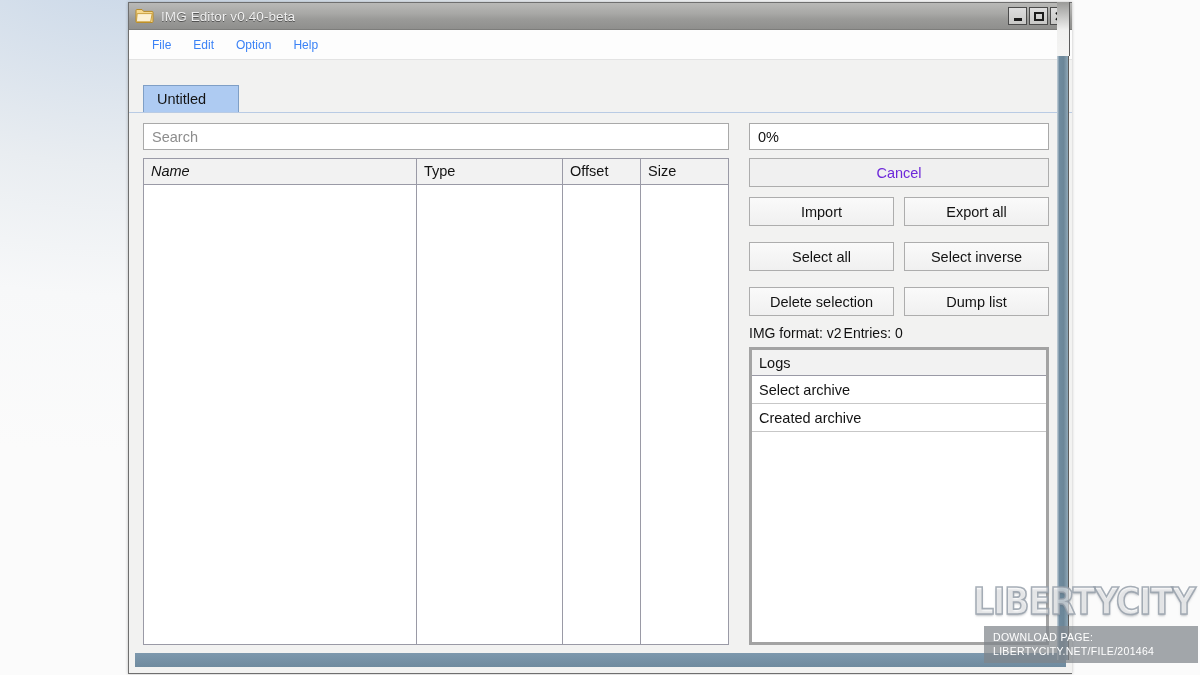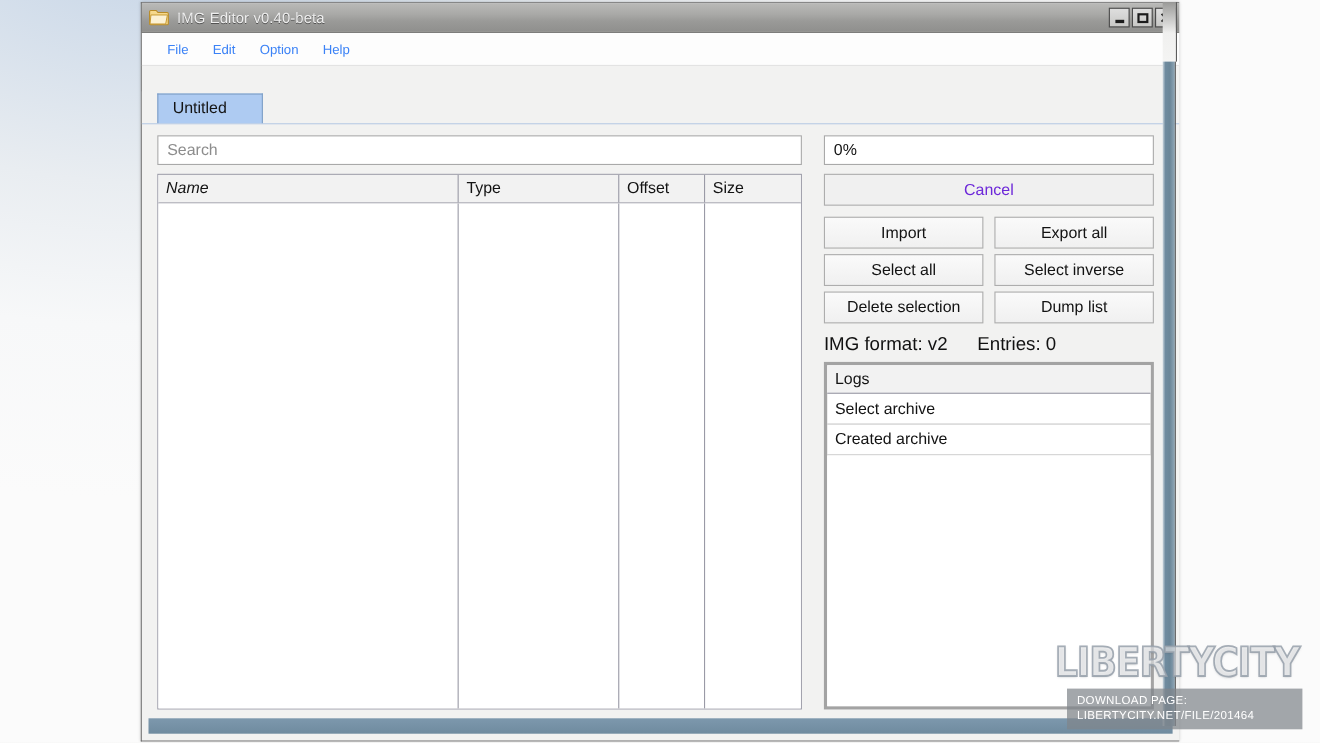--- a/index.html
+++ b/index.html
@@ -167,26 +167,26 @@
     font-size: 14.5px; color: #121212;
     display: flex; align-items: center; justify-content: center;
     height: 29px; cursor: default;
     white-space: nowrap;
   }
   .btn.disabled { color: #6d28d9; background: #f0f0f0; }
   .btn-cancel { margin-top: 8px; flex: 0 0 auto; }
   .btn-grid {
     margin-top: 10px; flex: 0 0 auto;
     display: grid; grid-template-columns: 145px 145px;
-    gap: 5px 10px;
+    gap: 16px 10px;
   }
   .status-line {
     margin-top: 9px; flex: 0 0 auto;
-    font-size: 17px; color: #111;
-    display: flex; gap: 27px;
+    font-size: 14px; color: #111;
+    display: flex; gap: 2px;
   }
   .logs {
     margin-top: 6px;
     flex: 1 1 auto; min-height: 0;
     border: 3px solid #a3a3a3; background: #fff;
     display: flex; flex-direction: column;
   }
   .logs-head {
     height: 26px; flex: 0 0 auto;
     background: #f2f2f2; border-bottom: 1px solid #9a9aa6;
@@ -220,21 +220,21 @@
   .edge-strip-top {
     position: absolute;
     left: 1057px; top: 2px;
     width: 13px; height: 54px;
     background: linear-gradient(180deg,#9a9a98 0%, #f0f0ef 52%, #f4f4f3 100%);
     border-right: 1px solid #5c5c5c;
   }
 
   
   .wm {
-    position: absolute; right: 16px; bottom: 12px;
+    position: absolute; right: 2px; bottom: 12px;
     width: 214px; pointer-events: none;
     display: flex; flex-direction: column; align-items: flex-end;
   }
   .wm-logo {
     font-family: "DejaVu Sans", sans-serif;
     font-size: 33px; font-weight: bold;
     letter-spacing: -1px;
     color: rgba(255,255,255,0.55);
     -webkit-text-stroke: 1.5px rgba(150,160,170,0.85);
     text-shadow: 0 1px 2px rgba(80,90,100,0.35);

